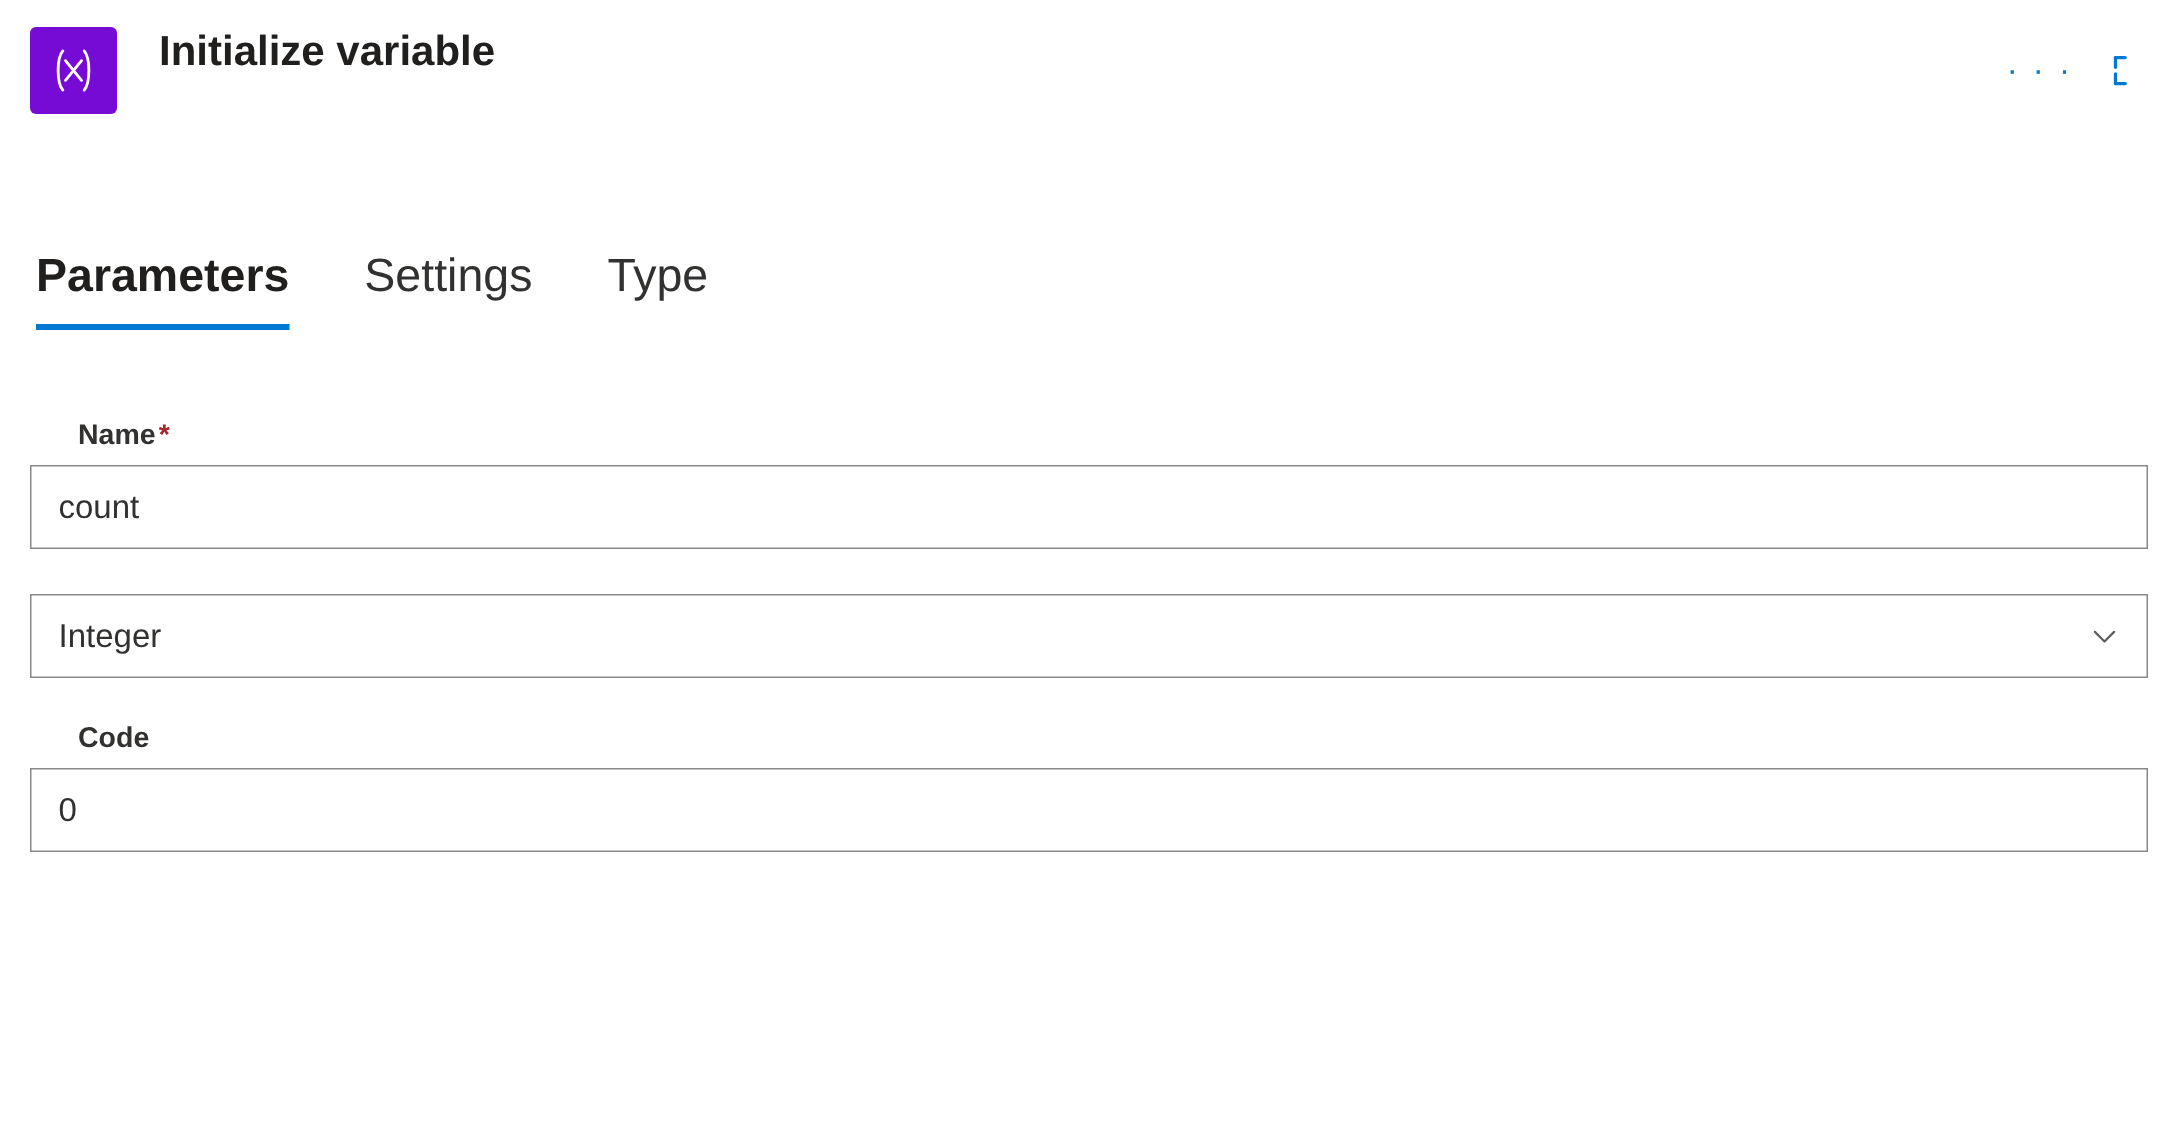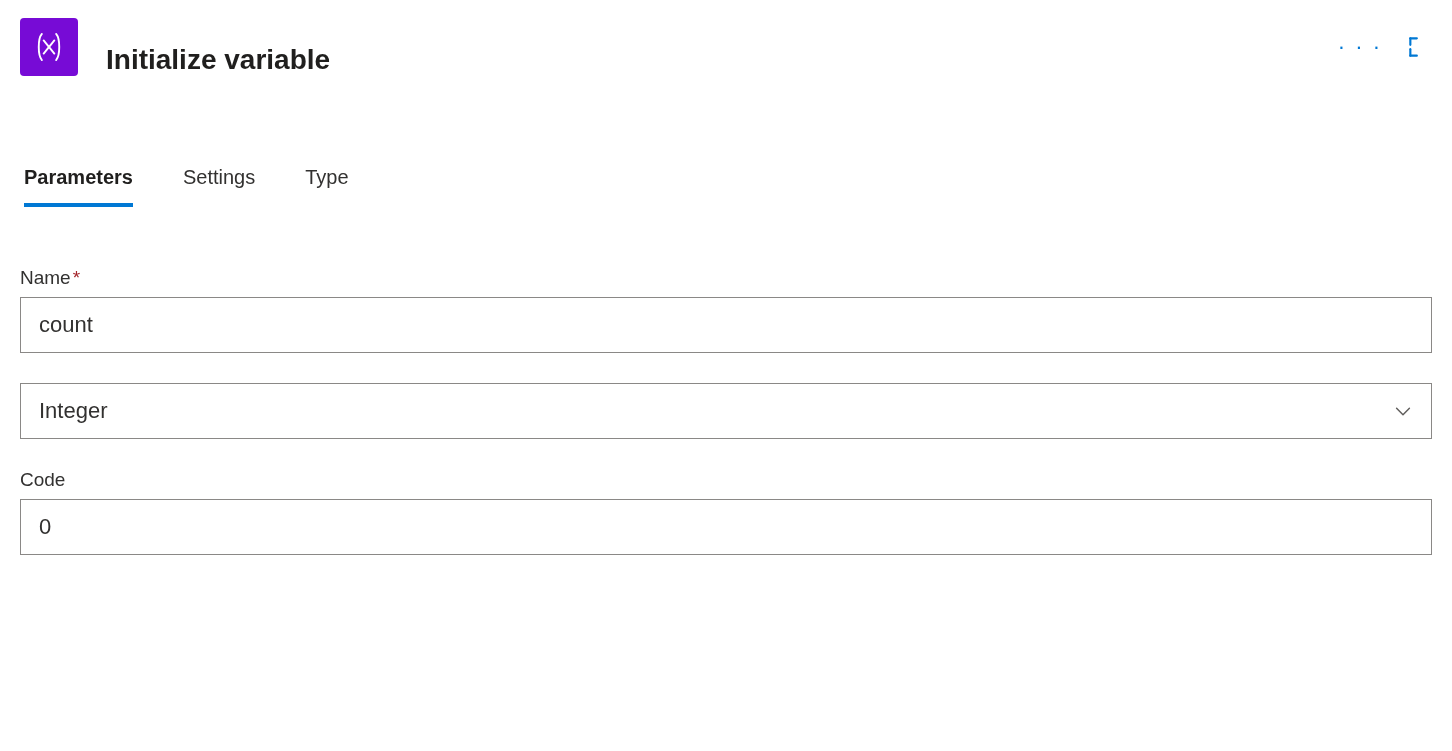--- a/index.html
+++ b/index.html
@@ -14,21 +14,21 @@
       color: #323130;
     }
     .header {
       display: flex;
       align-items: center;
       justify-content: space-between;
       margin-bottom: 90px;
     }
     .header-left {
       display: flex;
-      align-items: flex-end;
+      align-items: flex-start;
       gap: 28px;
     }
     .action-icon {
       width: 58px;
       height: 58px;
       background: #770BD6;
       border-radius: 4px;
       display: flex;
       align-items: center;
       justify-content: center;
@@ -67,21 +67,21 @@
       height: 26px;
       display: block;
     }
     .tabs {
       display: flex;
       gap: 50px;
       margin-bottom: 60px;
       padding-left: 4px;
     }
     .tab {
-      font-size: 20px;
+      font-size: 31px;
       color: #323130;
       cursor: pointer;
       padding-bottom: 18px;
       position: relative;
       font-weight: 400;
     }
     .tab.active {
       font-weight: 600;
       color: #201f1e;
     }
@@ -95,21 +95,22 @@
       background: #0078d4;
     }
     .form-group {
       margin-bottom: 30px;
     }
     .form-label {
       display: block;
       font-size: 19px;
       color: #323130;
       margin-bottom: 8px;
-      font-weight: 400;
+      font-weight: 700;
+      margin-left: 32px;
     }
     .required {
       color: #a4262c;
       margin-left: 2px;
     }
     .form-input {
       width: 100%;
       height: 56px;
       border: 1px solid #8a8886;
       font-size: 22px;

